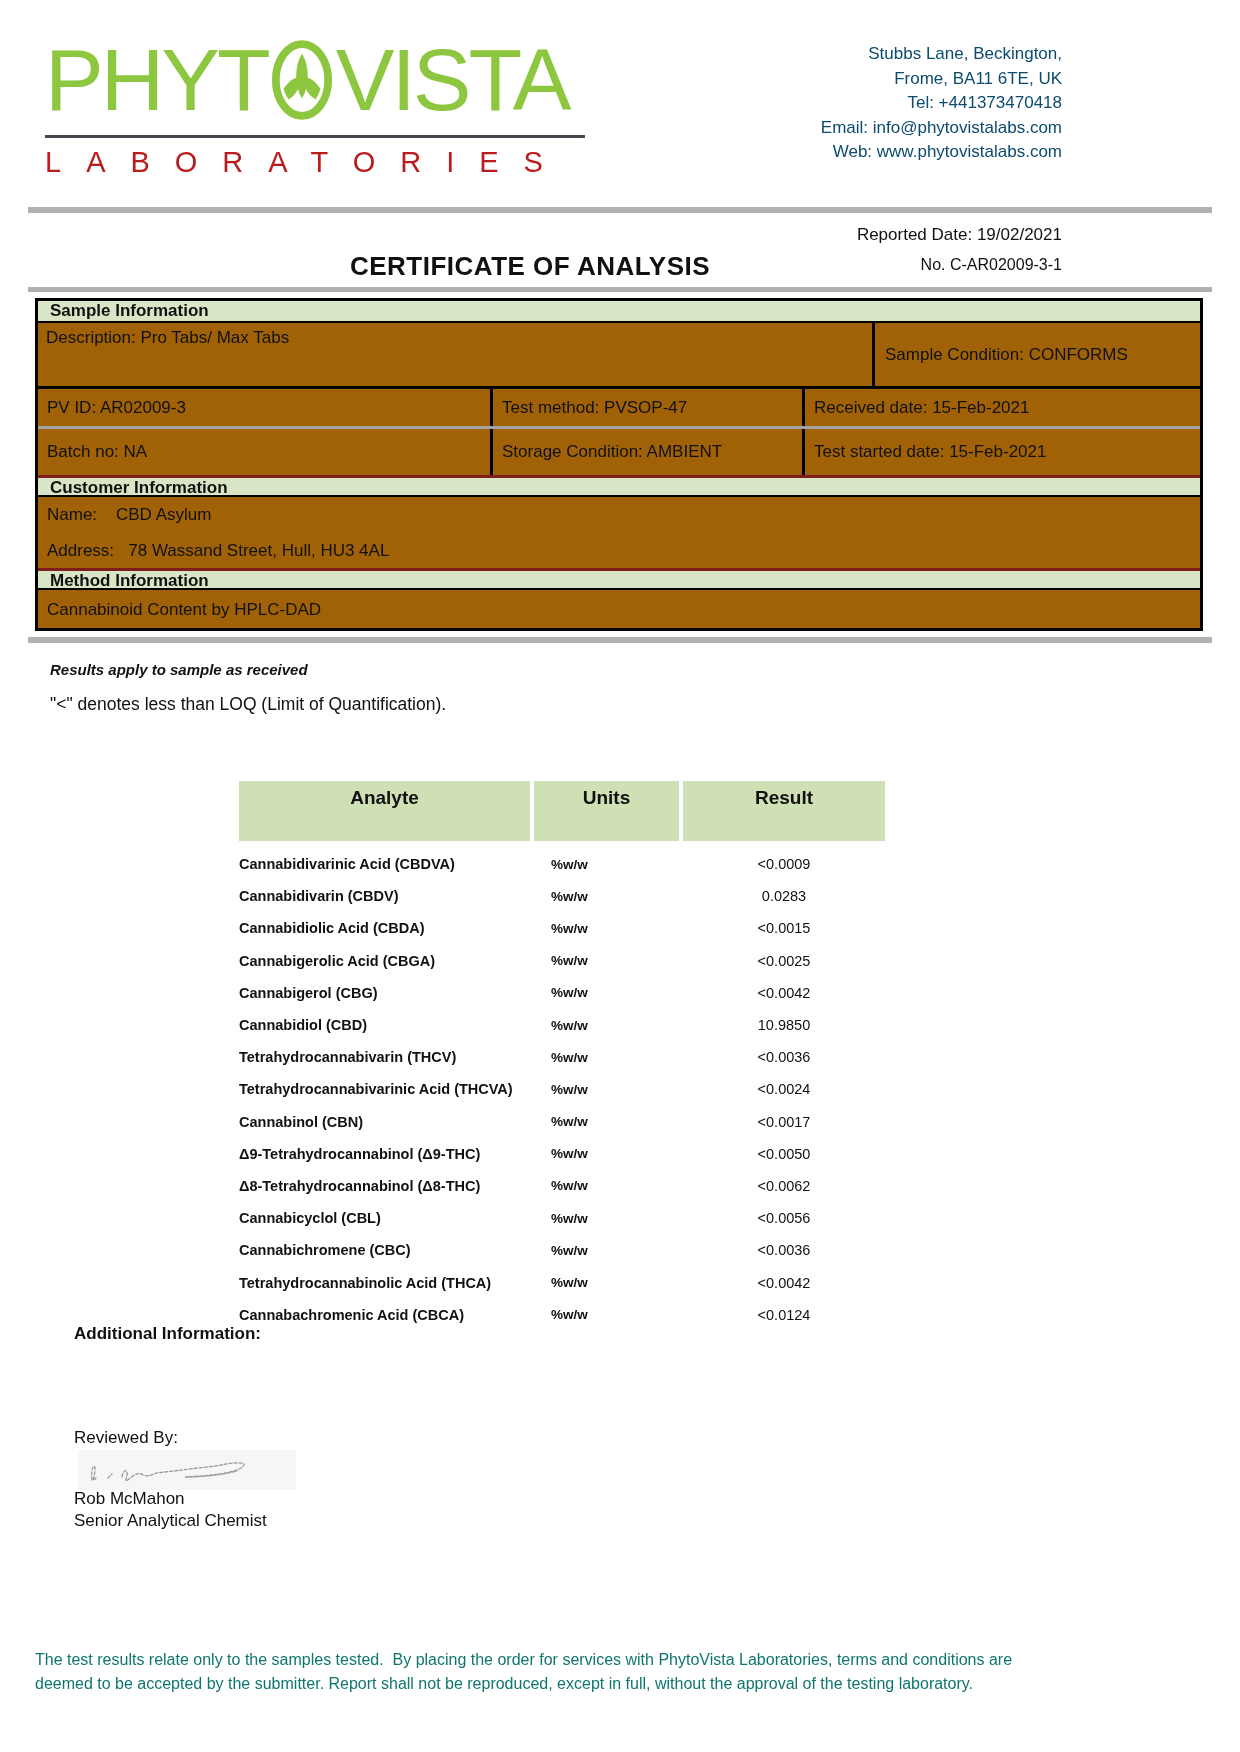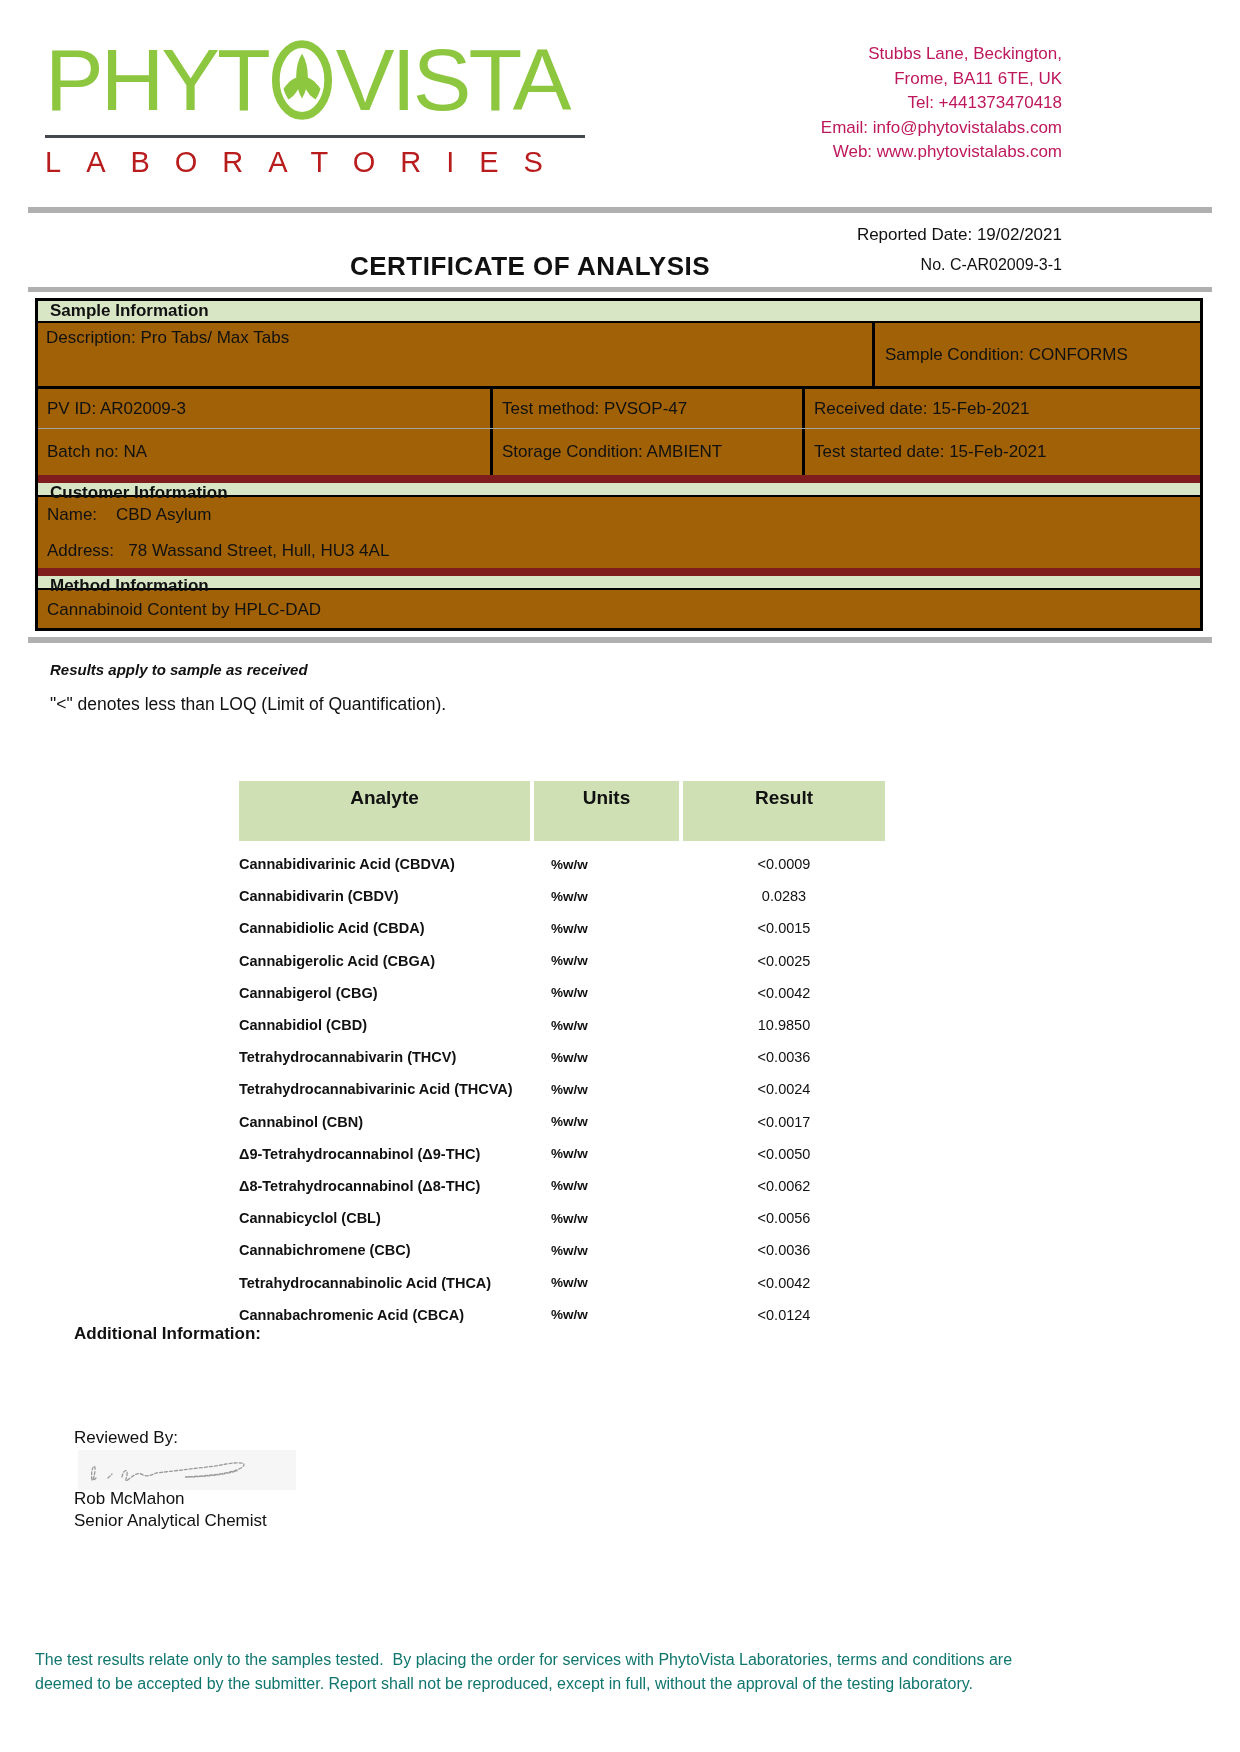--- a/index.html
+++ b/index.html
@@ -16,39 +16,39 @@
   .t { white-space: pre-wrap; }
 
   
   .logo { position: absolute; left: 45px; top: 28px; width: 545px; }
   .logo-row { display: flex; align-items: center; height: 104px; color: #8dc63f; }
   .logo-row .word { font-size: 88px; font-weight: normal; letter-spacing: -3px; line-height: 100px; }
   .leaf-o { margin: 0 2px; }
   .logo-rule { height: 3px; width: 540px; background: #43484e; margin-top: 3px; }
   .logo-sub { margin-top: 8px; font-size: 29px; color: #b91c1c; letter-spacing: 25px; font-weight: normal; }
 
-  .contact { position: absolute; top: 42px; right: 178px; text-align: right; font-size: 17px; line-height: 24.5px; color: #be185d; }
+  .contact { position: absolute; top: 42px; right: 178px; text-align: right; font-size: 17px; line-height: 24.5px; color: #0c4a6e; }
 
   .band { position: absolute; left: 28px; width: 1184px; background: #b0b0b0; }
   .band-top { top: 207px; height: 6px; }
   .band-mid { top: 287px; height: 5px; }
   .band-bot { top: 637px; height: 6px; }
 
   .reported { position: absolute; top: 225px; right: 178px; font-size: 17px; }
   .page-title { position: absolute; top: 251px; left: 330px; width: 400px; text-align: center; font-size: 26px; font-weight: bold; letter-spacing: 0.5px; }
   .doc-no { position: absolute; top: 256px; right: 178px; font-size: 16px; }
 
   
   .coa-table { position: absolute; left: 35px; top: 298px; width: 1168px; border: 3px solid #000; background: #a16207; font-size: 17px; }
   .bar { background: #d9e6c6; border-bottom: 2px solid #000; height: 22px; line-height: 20px; font-weight: bold; padding-left: 12px; font-size: 17px; }
-  .bar.mid { border-top: 8px solid #7f1d1d; }
+  .bar.mid { border-top: 3px solid #7f1d1d; }
   .row-desc { display: flex; height: 66px; border-bottom: 3px solid #000; }
   .row-desc .cell-l { width: 837px; border-right: 3px solid #000; padding: 5px 8px; }
   .row-desc .cell-r { flex: 1; display: flex; align-items: center; padding-left: 10px; }
-  .row-3 { display: flex; height: 40px; border-bottom: 1px solid #a3a3a3; }
+  .row-3 { display: flex; height: 40px; border-bottom: 3px solid #a3a3a3; }
   .row-3.last { border-bottom: none; height: 46px; }
   .row-3 > div { display: flex; align-items: center; padding-left: 9px; }
   .row-3 .c1 { width: 455px; border-right: 3px solid #000; }
   .row-3 .c2 { width: 312px; border-right: 3px solid #000; }
   .row-3 .c3 { flex: 1; }
   .cust-body { height: 71px; padding: 8px 9px 0 9px; }
   .cust-body .addr { margin-top: 16px; }
   .method-body { height: 38px; padding: 10px 9px 0 9px; }
 
   

